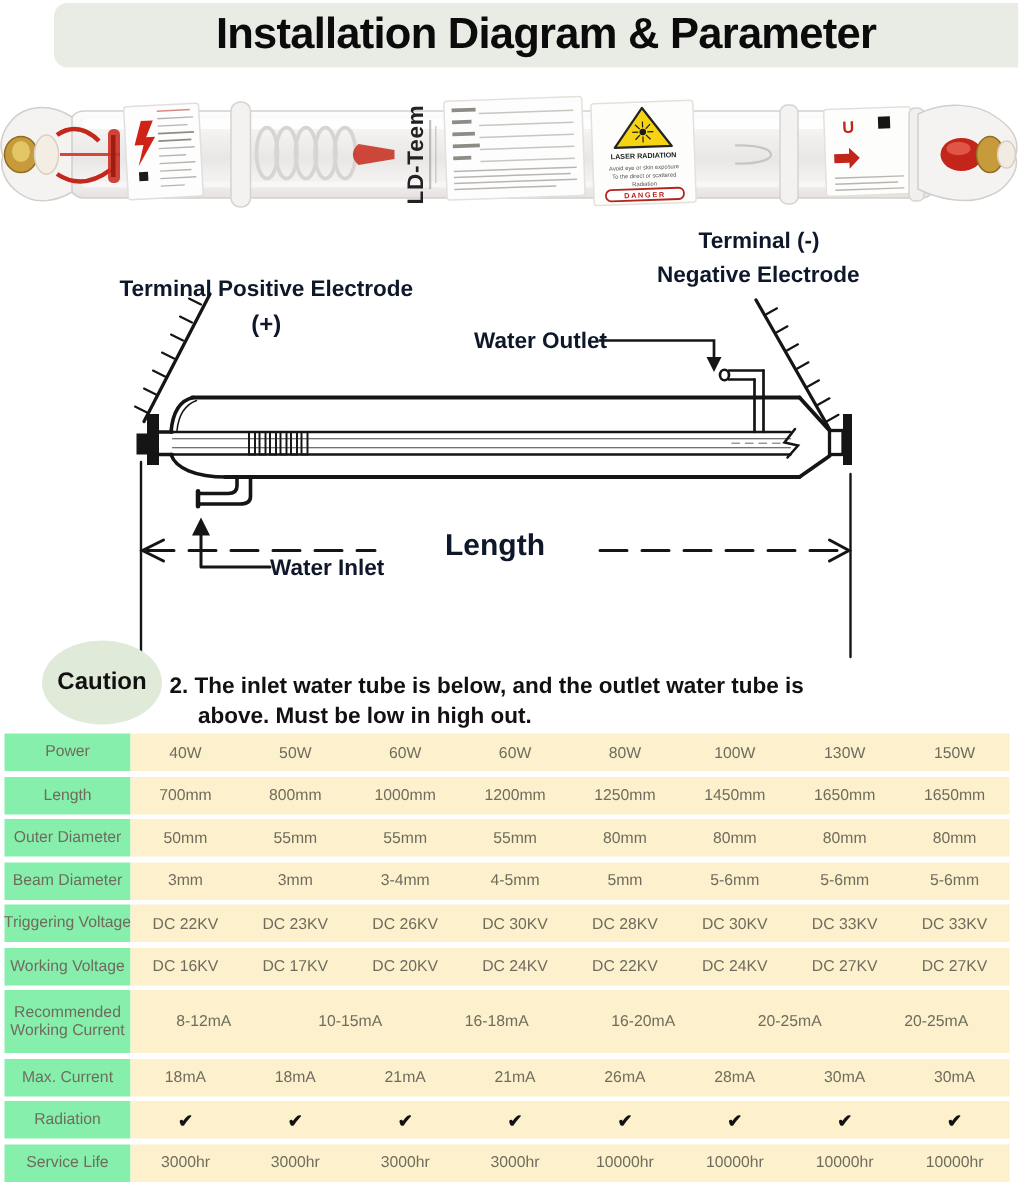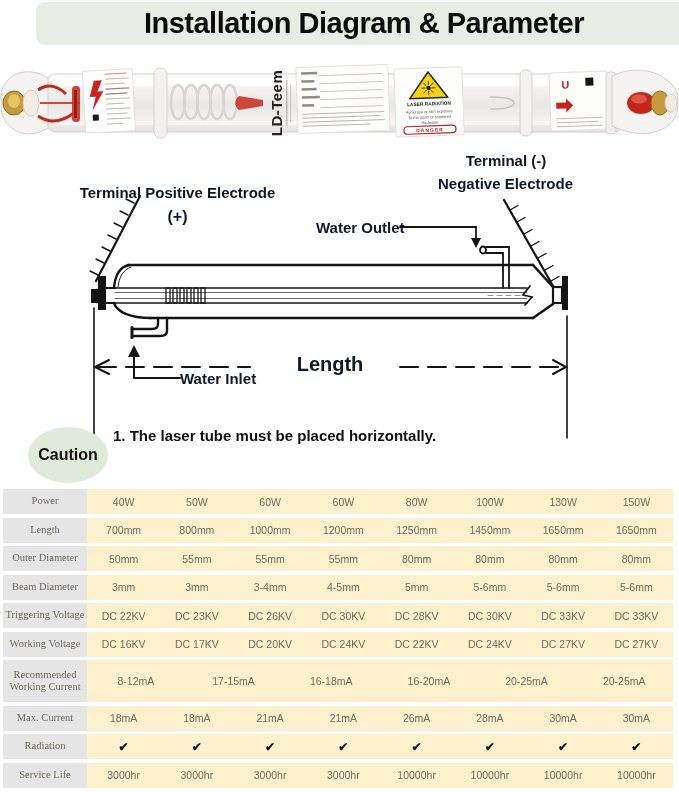--- a/index.html
+++ b/index.html
@@ -20,22 +20,22 @@
   .caution-ellipse{position:absolute;left:28px;top:427px;width:80px;height:56px;background:#e0ead9;
                    border-radius:50%;display:flex;align-items:center;justify-content:center;}
   .caution-ellipse span{font-size:16px;font-weight:700;color:#111;}
   .caution-item{position:absolute;left:113px;font-size:15px;font-weight:700;color:#111;line-height:20px;}
   #caution-1{top:426px;width:520px;}
   #caution-2{top:448px;width:452px;padding-left:19px;text-indent:-19px;}
   
   #prm-table{position:absolute;left:3px;top:489px;width:670px;}
   .trow{display:flex;height:25px;margin-bottom:3.5px;}
   .trow.tall{height:42px;justify-content:space-between;}
-  .tlabel{width:84px;flex:0 0 84px;background:#e5e5e5;display:flex;align-items:center;justify-content:center;
-          font-size:10.5px;color:#6f6c5e;text-align:center;white-space:nowrap;line-height:1.15;font-family:Liberation Serif, serif;}
+  .tlabel{width:84px;flex:0 0 84px;background:#86efac;display:flex;align-items:center;justify-content:center;
+          font-size:10.5px;color:#6f6c5e;text-align:center;white-space:nowrap;line-height:1.15;}
   .trow.tall .tlabel{white-space:normal;}
   .tband{flex:1;display:flex;background:#fcf1cc;}
   .tcell{flex:1;display:flex;align-items:center;justify-content:center;font-size:10.5px;color:#6f6c5e;}
   .tcell.check{color:#111;font-weight:700;font-size:12px;}
 </style>
 </head>
 <body>
 
 <div id="stage">
 
@@ -256,21 +256,21 @@
   <div class="lbl center" style="left:70px;top:208px;width:215px;font-size:16px;">(+)</div>
   <div class="lbl center" style="left:420px;top:153px;width:172px;">Terminal  (-)</div>
   <div class="lbl center" style="left:413px;top:176px;width:185px;">Negative Electrode</div>
   <div class="lbl" style="left:316px;top:220px;">Water Outlet</div>
   <div class="lbl" style="left:180px;top:371px;">Water Inlet</div>
   <div class="lbl center" id="lbl-length" style="left:294px;top:353px;width:72px;">Length</div>
 
   <div class="caution-ellipse">
     <span>Caution</span>
   </div>
-  <div class="caution-item" id="caution-1">1. The laser tube must be placed horizontally.</div>
+  <div class="caution-item" id="caution-2">2. The inlet water tube is below, and the outlet water tube is above. Must be low in high out.</div>
 
   <div id="prm-table">
       <div class="trow">
         <div class="tlabel">Power</div>
         <div class="tband">
           <div class="tcell">40W</div>
           <div class="tcell">50W</div>
           <div class="tcell">60W</div>
           <div class="tcell">60W</div>
           <div class="tcell">80W</div>
@@ -341,21 +341,21 @@
           <div class="tcell">DC 22KV</div>
           <div class="tcell">DC 24KV</div>
           <div class="tcell">DC 27KV</div>
           <div class="tcell">DC 27KV</div>
         </div>
       </div>
       <div class="trow tall">
         <div class="tlabel">Recommended Working Current</div>
         <div class="tband">
           <div class="tcell">8-12mA</div>
-          <div class="tcell">17-15mA</div>
+          <div class="tcell">10-15mA</div>
           <div class="tcell">16-18mA</div>
           <div class="tcell">16-20mA</div>
           <div class="tcell">20-25mA</div>
           <div class="tcell">20-25mA</div>
         </div>
       </div>
       <div class="trow">
         <div class="tlabel">Max. Current</div>
         <div class="tband">
           <div class="tcell">18mA</div>

